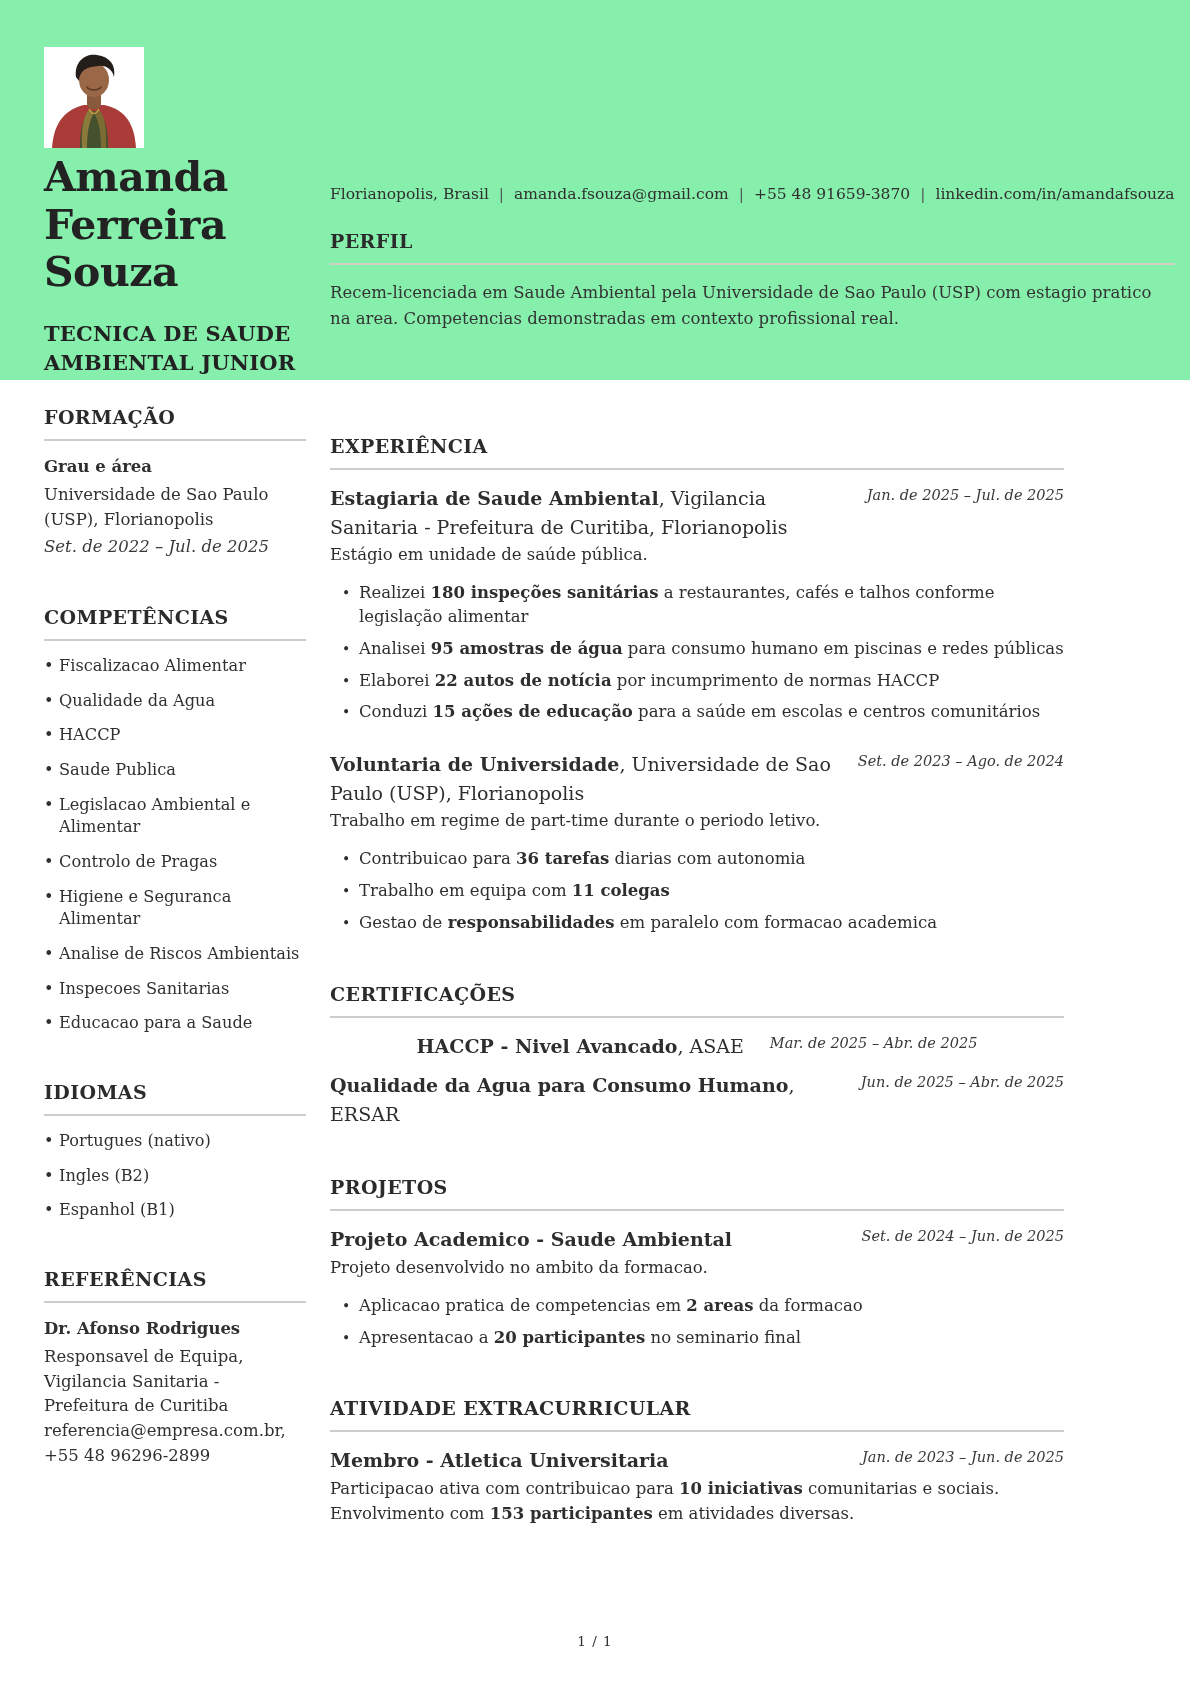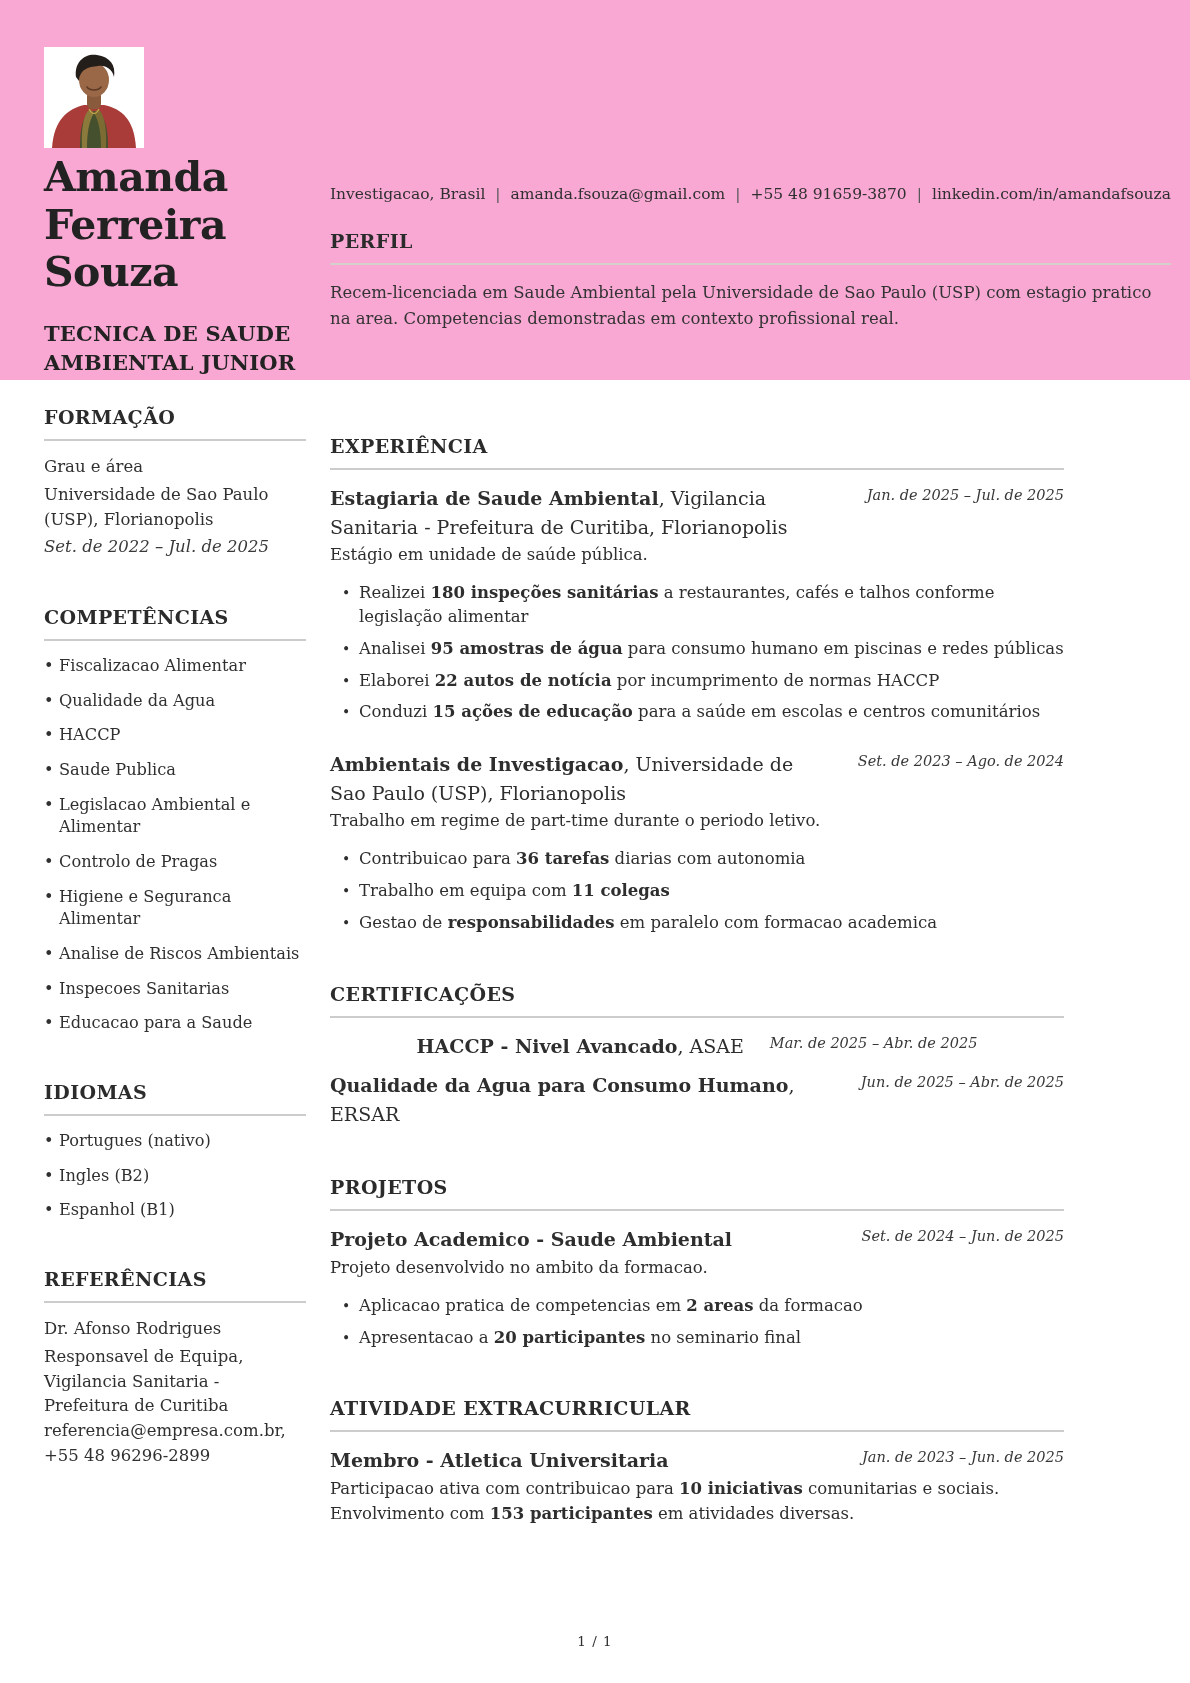--- a/index.html
+++ b/index.html
@@ -9,21 +9,21 @@
     position: relative;
     width: 1190px;
     height: 1683px;
     background: #ffffff;
     overflow: hidden;
   }
 
   
   .hero {
     height: 380px;
-    background: #f9a8d4;
+    background: #86efac;
     display: flex;
     padding: 0 126px 0 44px;
   }
   .hero-left { width: 272px; flex-shrink: 0; }
   .photo {
     width: 100px; height: 101px;
     margin-top: 47px;
     background: #ffffff;
     overflow: hidden;
   }
@@ -70,21 +70,21 @@
   
   .columns {
     display: flex;
     padding: 26px 126px 0 44px;
   }
   .col-left { width: 262px; flex-shrink: 0; margin-right: 24px; }
   .col-right { flex: 1; }
 
   .col-left section { margin-bottom: 46px; }
   .col-left .body-text { font-size: 16.5px; line-height: 1.5; color: #303030; }
-  .col-left .bold-line { font-weight: 400; margin-bottom: 3px; }
+  .col-left .bold-line { font-weight: 700; margin-bottom: 3px; }
   .col-left .italic-line { font-style: italic; margin-top: 3px; color: #3a3a3a; }
 
   ul.plain { list-style: none; margin-top: 4px; }
   ul.plain li {
     font-size: 16.2px;
     line-height: 1.4;
     margin: 12px 0;
     padding-left: 15px;
     color: #303030;
   }
@@ -168,21 +168,21 @@
 
           <path d="M45 62 C48 68 52 68 55 62" stroke="#caa84a" stroke-width="1.2" fill="none"></path>
         </svg>
       </div>
       <h1 class="name">Amanda Ferreira Souza</h1>
       <div class="person-title">TECNICA DE SAUDE AMBIENTAL JUNIOR</div>
     </div>
 
     <div class="hero-right">
       <div class="contact">
-        <span>Investigacao, Brasil</span><span class="sep">|</span><span>amanda.fsouza@gmail.com</span><span class="sep">|</span><span>+55 48 91659-3870</span><span class="sep">|</span><span>linkedin.com/in/amandafsouza</span>
+        <span>Florianopolis, Brasil</span><span class="sep">|</span><span>amanda.fsouza@gmail.com</span><span class="sep">|</span><span>+55 48 91659-3870</span><span class="sep">|</span><span>linkedin.com/in/amandafsouza</span>
       </div>
       <div class="perfil">
         <h2 class="sec">PERFIL</h2>
         <p>Recem-licenciada em Saude Ambiental pela Universidade de Sao Paulo (USP) com estagio pratico na area. Competencias demonstradas em contexto profissional real.</p>
       </div>
     </div>
   </header>
 
   <div class="columns">
 
@@ -243,21 +243,21 @@
           <ul class="bullets">
             <li><span>Realizei </span><b>180 inspeções sanitárias</b><span> a restaurantes, cafés e talhos conforme legislação alimentar</span></li>
             <li><span>Analisei </span><b>95 amostras de água</b><span> para consumo humano em piscinas e redes públicas</span></li>
             <li><span>Elaborei </span><b>22 autos de notícia</b><span> por incumprimento de normas HACCP</span></li>
             <li><span>Conduzi </span><b>15 ações de educação</b><span> para a saúde em escolas e centros comunitários</span></li>
           </ul>
         </div>
 
         <div class="entry">
           <div class="entry-line">
-            <div class="entry-text"><b>Ambientais de Investigacao</b><span>, Universidade de Sao Paulo (USP), Florianopolis</span></div>
+            <div class="entry-text"><b>Voluntaria de Universidade</b><span>, Universidade de Sao Paulo (USP), Florianopolis</span></div>
             <div class="entry-date">Set. de 2023 – Ago. de 2024</div>
           </div>
           <div class="entry-sub">Trabalho em regime de part-time durante o periodo letivo.</div>
           <ul class="bullets">
             <li><span>Contribuicao para </span><b>36 tarefas</b><span> diarias com autonomia</span></li>
             <li><span>Trabalho em equipa com </span><b>11 colegas</b></li>
             <li><span>Gestao de </span><b>responsabilidades</b><span> em paralelo com formacao academica</span></li>
           </ul>
         </div>
       </section>

